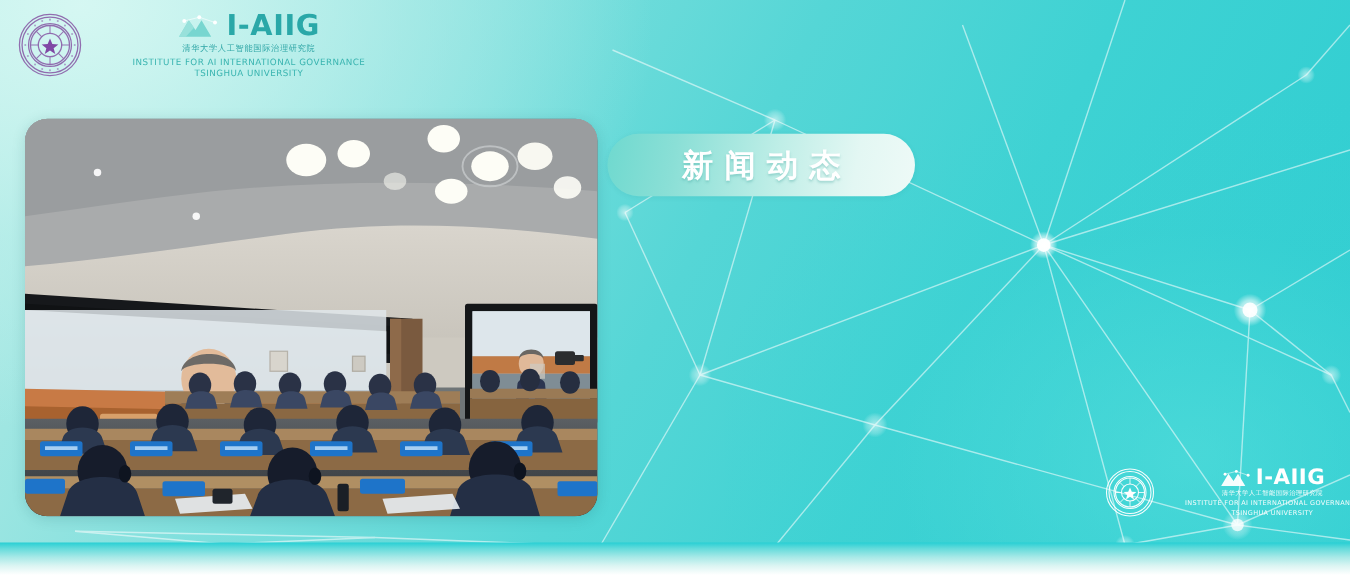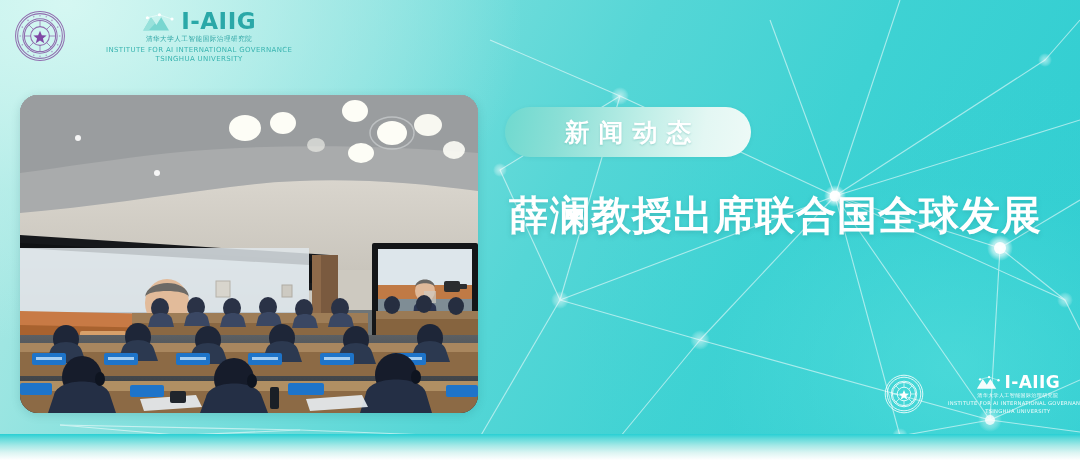--- a/index.html
+++ b/index.html
@@ -34,21 +34,21 @@
   #bottom-line{
     position:absolute;left:0;bottom:22px;width:1080px;height:3px;
     background:linear-gradient(90deg,#14cfd6,#25d6da 30%,#1ccdd4 70%,#12cbd3);
     opacity:.95;
   }
 
   
   #header-logo{position:absolute;left:14px;top:8px;display:flex;align-items:center;}
   .seal{width:52px;height:52px;flex:none;position:relative;}
   #logo-text{margin-left:40px;margin-top:2px;display:flex;flex-direction:column;align-items:center;}
-  .mark-row{display:flex;align-items:center;}
+  .mark-row{display:flex;}
   .mark-row svg{display:block;}
   .brandword{
     font-family:"DejaVu Sans",sans-serif;font-weight:bold;font-size:23px;letter-spacing:.5px;
     color:#2aa8a8;line-height:1;margin-left:3px;
   }
   .cn-line{
     font-family:"DejaVu Sans",sans-serif;font-size:6.5px;color:#2fa6a6;letter-spacing:.6px;
     margin-top:3px;line-height:1;transform:scale(1,1.05);
   }
   .en-line{
@@ -59,21 +59,21 @@
   
   #photo{
     position:absolute;left:20px;top:95px;width:458px;height:318px;border-radius:18px;overflow:hidden;
     box-shadow:0 2px 10px rgba(20,90,95,.18);
     background:#6f7577;
   }
   #photo svg{display:block;width:458px;height:318px;}
 
   
   #badge{
-    position:absolute;left:505px;top:107px;width:246px;height:50px;border-radius:25px;
+    position:absolute;left:486px;top:107px;width:246px;height:50px;border-radius:25px;
     background:linear-gradient(100deg,#6fd9cf 0%,#8adfd6 22%,#bfeee7 55%,#e3f7f3 80%,#eefaf7 100%);
     display:flex;align-items:center;justify-content:center;
     box-shadow:0 1px 4px rgba(30,120,120,.10);
   }
   #badge-label{
     font-family:"DejaVu Sans",sans-serif;font-weight:bold;color:#ffffff;font-size:25px;
     letter-spacing:9px;text-indent:9px;
     text-shadow:0 1px 2px rgba(60,160,155,.35);
   }
 
@@ -451,21 +451,20 @@
         <rect x="250" y="292" width="9" height="22" rx="2" fill="#1a1f26"></rect>
       </g>
     </svg>
   </div>
 
   <div id="badge">
     <span id="badge-label">新闻动态</span>
   </div>
 
   <div id="headline">
-    <span class="hl">薛澜教授出席联合国全球发展</span>
   </div>
 
   <div id="footer-logo">
     <div class="seal-w">
       <svg viewBox="0 0 100 100" width="40" height="40">
         <g fill="none" stroke="#ffffff" stroke-width="2.2" opacity="0.95">
           <circle cx="50" cy="50" r="47"></circle>
           <circle cx="50" cy="50" r="42"></circle>
           <circle cx="50" cy="50" r="32"></circle>
           <circle cx="50" cy="50" r="29"></circle>

